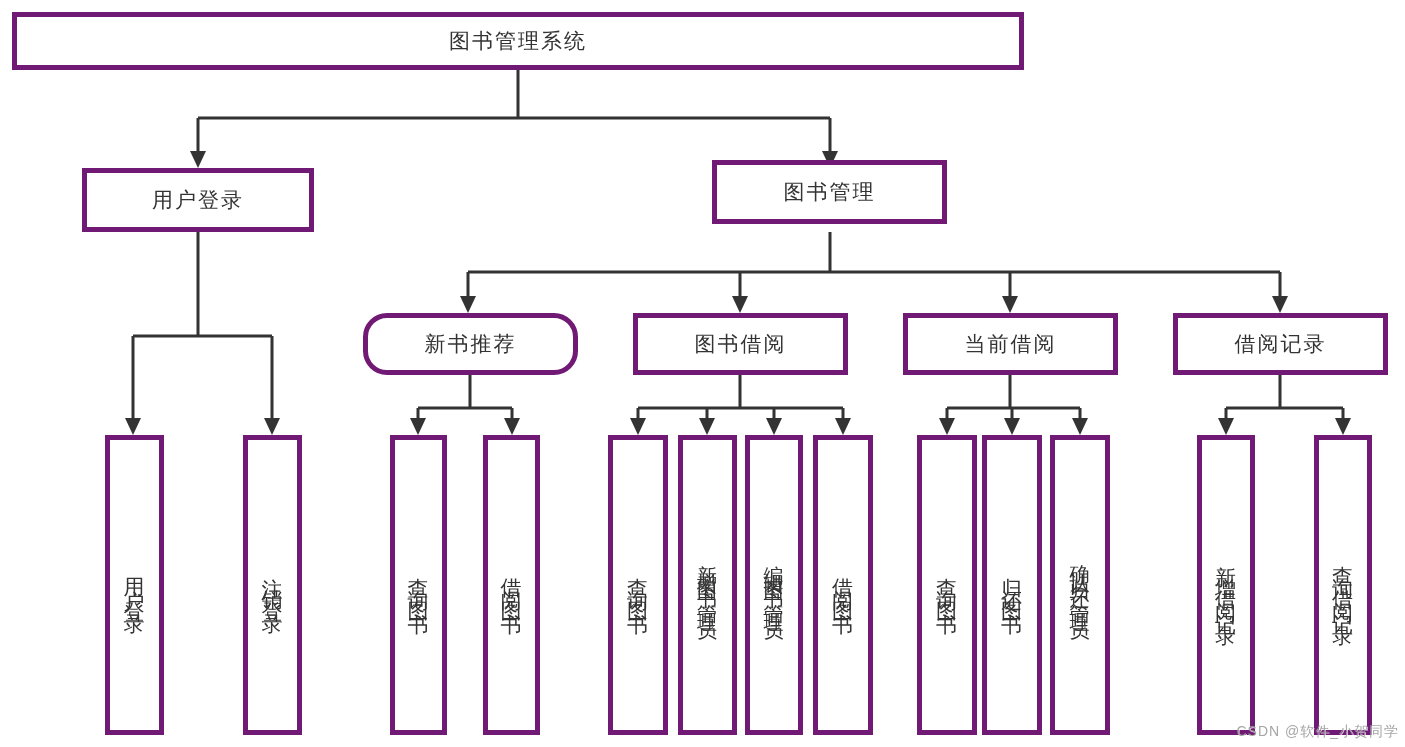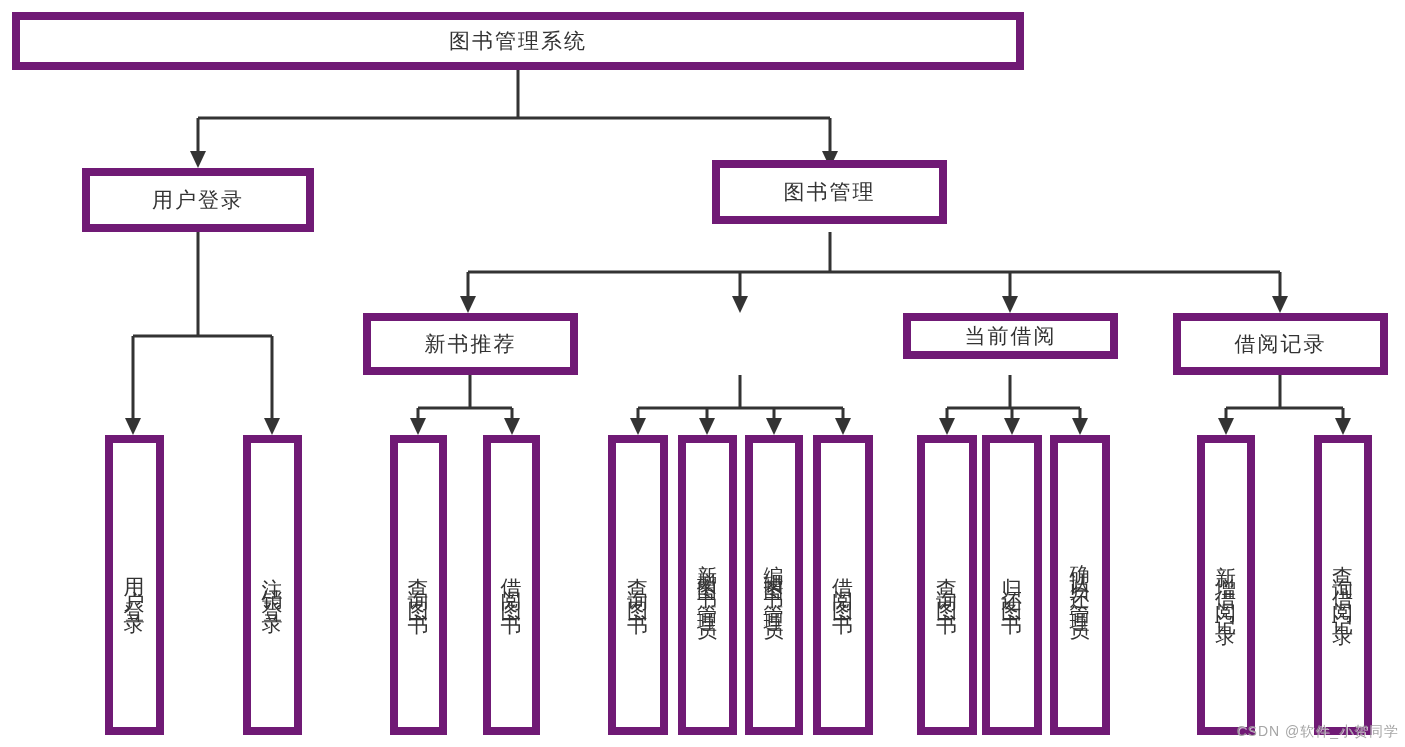--- a/index.html
+++ b/index.html
@@ -11,21 +11,21 @@
     font-family: "Liberation Sans", sans-serif;
     overflow: hidden;
   }
   #connectors {
     position: absolute;
     left: 0; top: 0;
     width: 1405px; height: 747px;
   }
   .box {
     position: absolute;
-    border: 8px solid #701a75;
+    border: 5px solid #701a75;
     background: #ffffff;
     display: flex;
     align-items: center;
     justify-content: center;
     color: #333333;
     box-sizing: border-box;
   }
   .hbox .lbl {
     font-size: 21px;
     letter-spacing: 2px;
@@ -102,24 +102,27 @@
     <span class="lbl">图书管理系统</span>
   </div>
 
   <div class="box hbox" style="left:82px; top:168px; width:232px; height:64px;">
     <span class="lbl">用户登录</span>
   </div>
   <div class="box hbox" style="left:712px; top:160px; width:235px; height:64px;">
     <span class="lbl">图书管理</span>
   </div>
 
-  <div class="box hbox" style="left:363px; top:313px; width:215px; height:62px;">
+  <div class="box hbox" style="left:363px; top:313px; width:215px; height:62px;border-radius:24px;">
     <span class="lbl">新书推荐</span>
   </div>
-  <div class="box hbox" style="left:903px; top:313px; width:215px; height:46px;">
+  <div class="box hbox" style="left:633px; top:313px; width:215px; height:62px;">
+    <span class="lbl">图书借阅</span>
+  </div>
+  <div class="box hbox" style="left:903px; top:313px; width:215px; height:62px;">
     <span class="lbl">当前借阅</span>
   </div>
   <div class="box hbox" style="left:1173px; top:313px; width:215px; height:62px;">
     <span class="lbl">借阅记录</span>
   </div>
 
   <div class="box leaf" style="left:105px;">
     <span class="lbl">用户登录</span>
   </div>
   <div class="box leaf" style="left:243px;">

